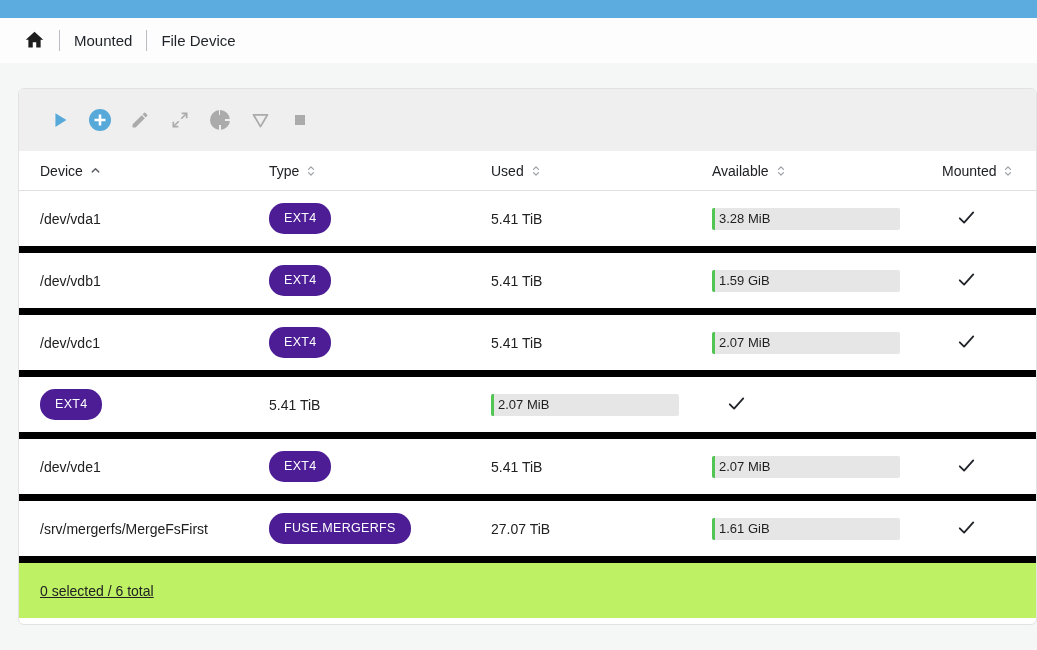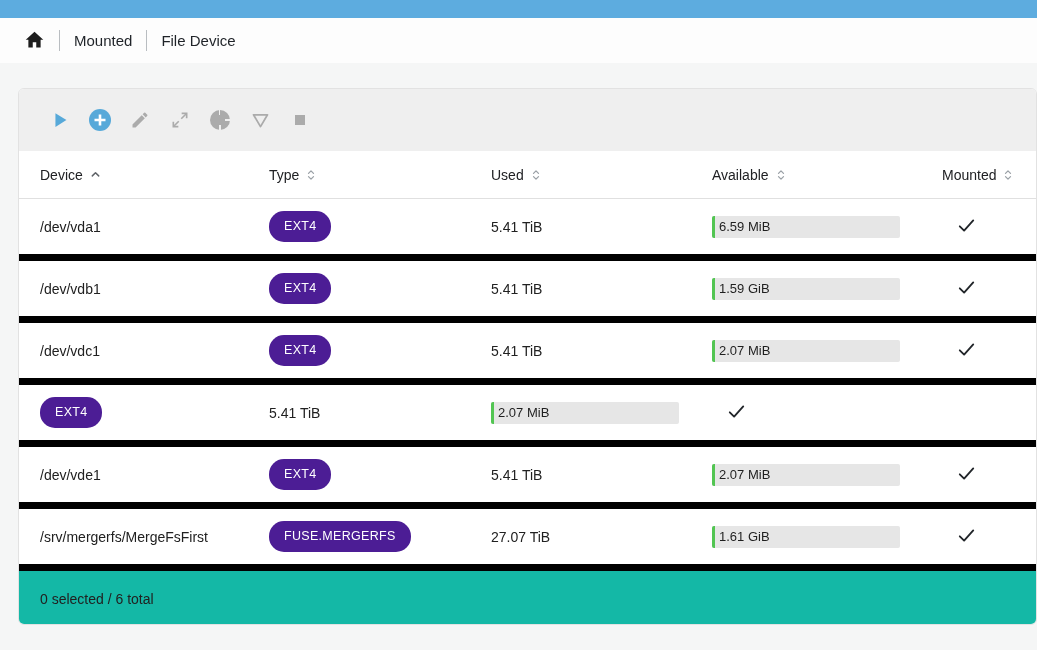--- a/index.html
+++ b/index.html
@@ -36,21 +36,21 @@
                #ababab 96deg 174deg, transparent 174deg 186deg,
                #ababab 186deg 354deg, transparent 354deg 366deg);
   }
 
   .grid-row {
     display:grid;
     grid-template-columns:229px 222px 221px 230px 1fr;
     align-items:center;
     padding-left:21px;
   }
-  .thead { height:48px; border-bottom:1px solid #e0e0e0; background:#fff; }
+  .thead { height:40px; border-bottom:1px solid #e0e0e0; background:#fff; }
   .th { display:flex; align-items:center; gap:7px; font-size:14px; color:#202124; cursor:pointer; }
   .th .sorticon { display:flex; align-items:center; }
 
   .trow { height:62px; border-bottom:7px solid #000000; background:#fff; font-size:14px; }
   .cell-device { color:#212121; }
   .badge {
     display:inline-block; background:#4c1d95; color:#fff;
     font-size:12.5px; letter-spacing:.3px; line-height:1;
     padding:9px 15px; border-radius:15px;
   }
@@ -61,21 +61,21 @@
   }
   .usedbar::before {
     content:""; position:absolute; left:0; top:0; bottom:0; width:3px;
     background:#52c552;
   }
   .usedbar span { margin-left:7px; font-size:13px; color:#1f1f1f; position:relative; }
   .cell-mounted { padding-left:15px; }
 
   .tfoot {
     height:55px; display:flex; align-items:center; padding-left:21px;
-    font-size:14px; color:#212121; background:#14b8a6;
+    font-size:14px; color:#212121; background:#bef264;text-decoration:underline;
   }
 </style>
 </head>
 <body>
 
 <div class="topbar"></div>
 
 <div class="breadcrumb-bar">
   <span class="home">
     <svg viewBox="0 0 24 24" width="21" height="21">
@@ -186,21 +186,21 @@
   </div>
 </div>
 
   <div id="tbody">
   <div class="trow grid-row">
     <div class="cell-device">/dev/vda1</div>
     <div><span class="badge">EXT4</span></div>
     <div><span>5.41 TiB</span></div>
     <div>
       <div class="usedbar">
-            <span>6.59 MiB</span>
+            <span>3.28 MiB</span>
           </div>
     </div>
     <div class="cell-mounted">
       <svg class="checkmark" viewBox="0 0 24 24" width="19" height="19">
             <path d="M3.5 13l5.5 5.5L20.5 5.5" fill="none" stroke="#212529" stroke-width="2.3" stroke-linecap="round" stroke-linejoin="round"></path>
           </svg>
     </div>
   </div>
 
   <div class="trow grid-row">

